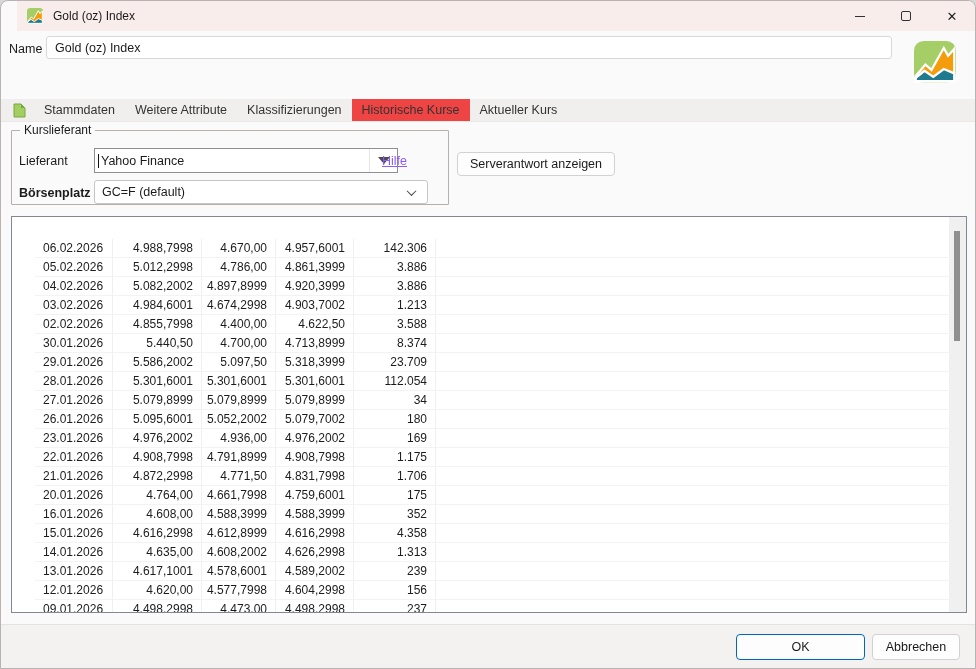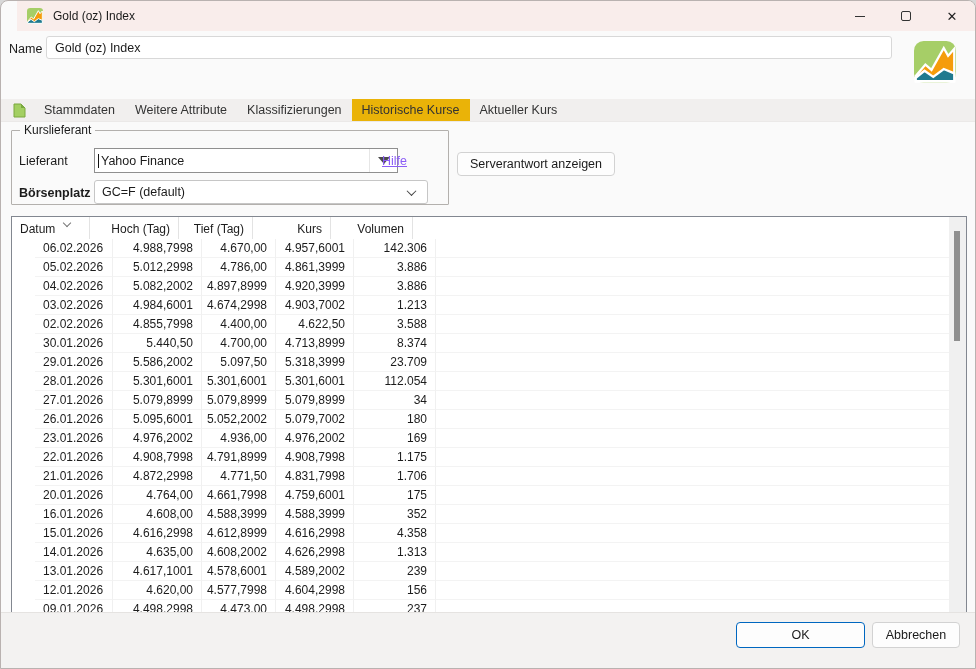--- a/index.html
+++ b/index.html
@@ -32,21 +32,21 @@
   .logo { position:absolute; right:18px; top:40px; width:44px; height:42px; }
 
   
   .tabstrip {
     position:absolute; left:0; top:98px; width:100%; height:23px;
     background:#f1efee; display:flex; align-items:stretch;
     border-bottom:1px solid #ebe9e8;
   }
   .page-icon { align-self:center; margin:0 8px 0 12px; width:13px; height:15px; flex:0 0 auto; }
   .tab { display:flex; align-items:center; padding:0 10px; font-size:12.5px; color:#333; cursor:default; }
-  .tab.active { background:#eab308; }
+  .tab.active { background:#ef4444; }
 
   
   .groupbox {
     position:absolute; left:10px; top:129px; width:438px; height:75px;
     border:1px solid #b3b0ad; border-radius:1px;
   }
   .groupbox-legend {
     position:absolute; top:-8px; left:8px; background:#fafafa;
     padding:0 4px; font-size:12px; color:#1b1b1b;
   }
@@ -107,21 +107,21 @@
   }
   .td.c0 { padding-left:8px; }
   .td.c1,.td.c2,.td.c3,.td.c4 { text-align:right; padding-right:8px; }
   .td.c5 { border-right:none; }
 
   .vscroll { position:absolute; top:0; right:0; width:17px; bottom:0; background:#f0f0f0; }
   .vscroll-thumb { position:absolute; top:14px; left:5px; width:6px; height:110px; background:#8f8f8f; }
 
   
   .footer {
-    position:absolute; left:0; bottom:0; width:100%; height:56px;
+    position:absolute; left:0; bottom:0; width:100%; height:44px;
     background:#f3f2f1; border-top:1px solid #e5e3e1;
   }
   .btn-ok { position:absolute; right:110px; top:9px; width:129px; height:26px; border:1px solid #0067c0; }
   .btn-cancel { position:absolute; right:15px; top:9px; width:88px; height:26px; }
 </style>
 </head>
 <body>
 
 <div id="window">
 
@@ -192,39 +192,20 @@
     <span class="field-label lbl-boerse">Börsenplatz</span>
     <div class="combo-modern">
       <span class="combo-value">GC=F (default)</span>
       <span class="chev-down"></span>
     </div>
   </div>
 
   <button class="btn btn-serverantwort">Serverantwort anzeigen</button>
 
   <div class="table">
-    <div class="thead">
-      <div class="th c0">
-          <span>Datum</span>
-          <span class="sort-chev"></span>
-        </div>
-      <div class="th num">
-          <span>Hoch (Tag)</span>
-        </div>
-      <div class="th num">
-          <span>Tief (Tag)</span>
-        </div>
-      <div class="th num">
-          <span>Kurs</span>
-        </div>
-      <div class="th num">
-          <span>Volumen</span>
-        </div>
-      <div class="th spacer"></div>
-    </div>
     <div class="tbody">
         <div class="tr">
           <div class="td c0">06.02.2026</div>
           <div class="td c1">4.988,7998</div>
           <div class="td c2">4.670,00</div>
           <div class="td c3">4.957,6001</div>
           <div class="td c4">142.306</div>
           <div class="td c5"></div>
         </div>
         <div class="tr">

